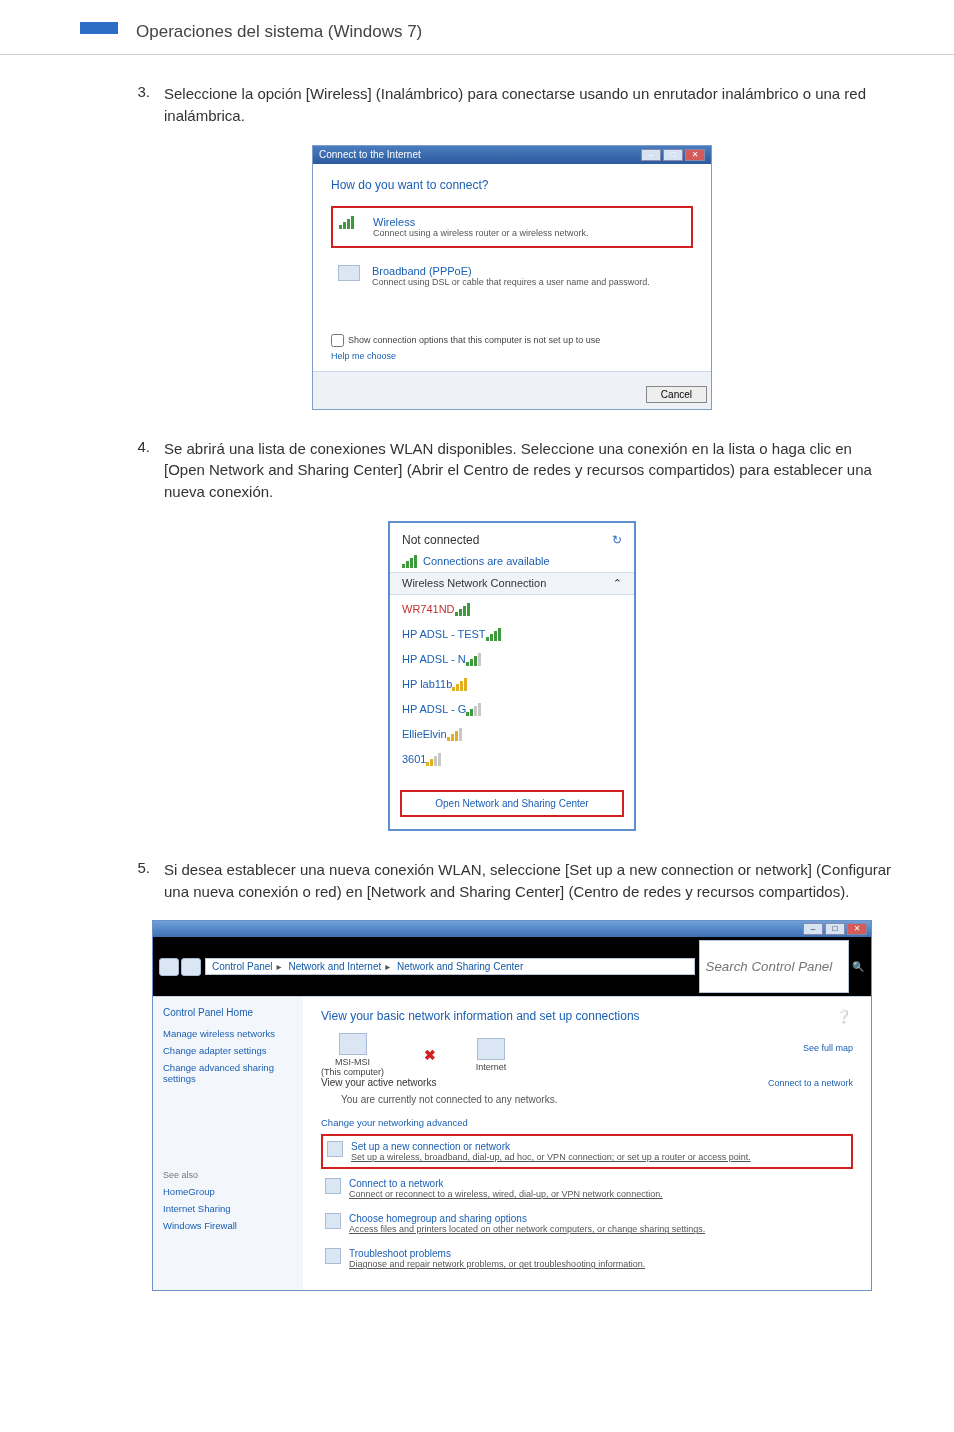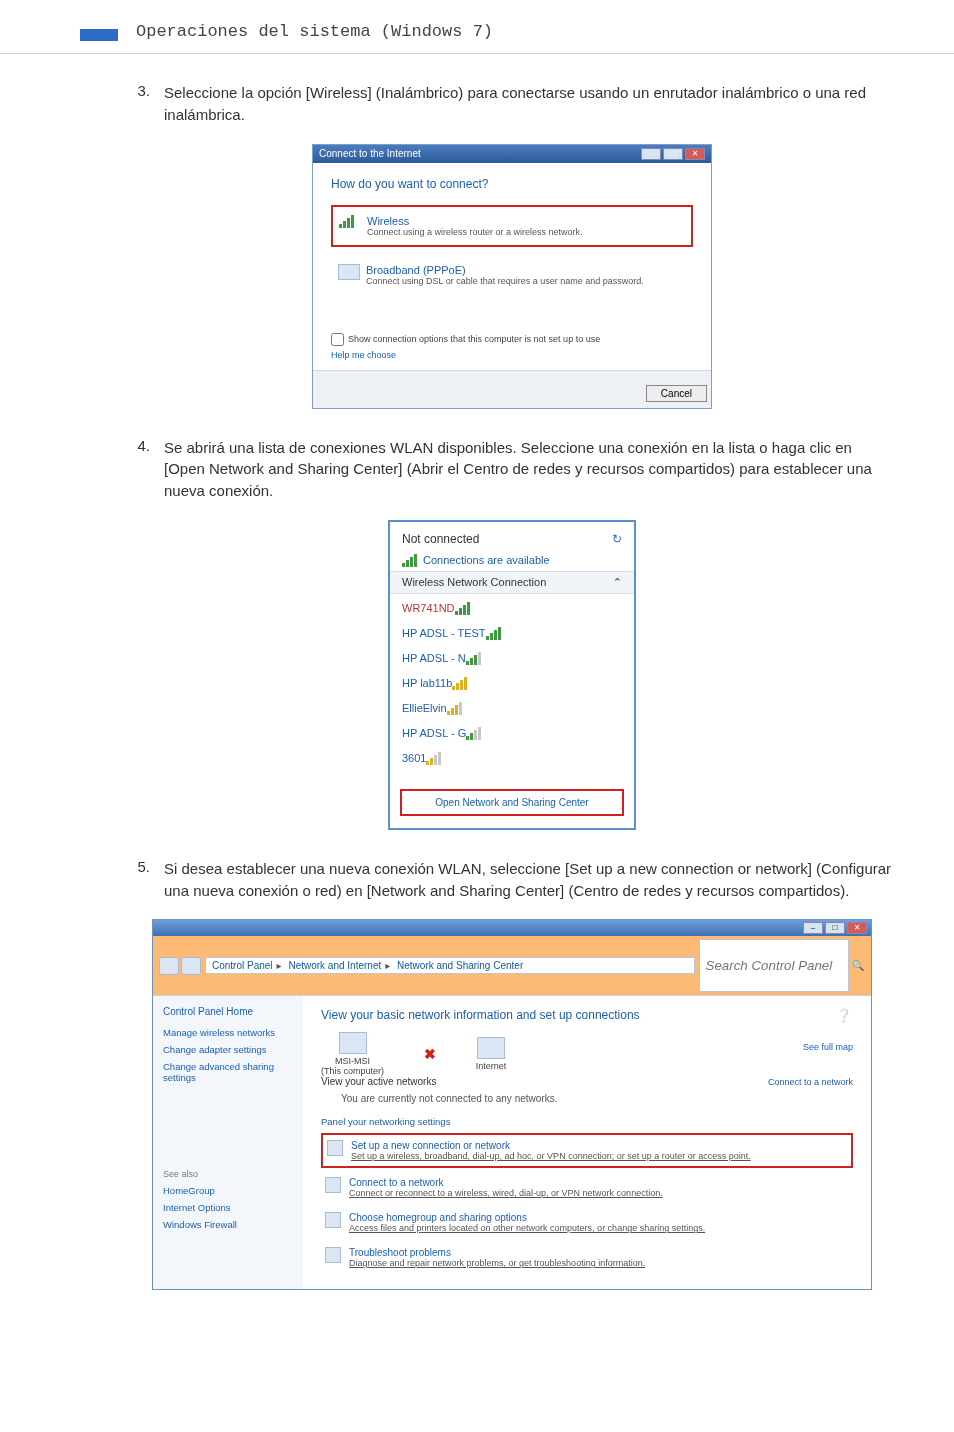--- a/index.html
+++ b/index.html
@@ -1,32 +1,32 @@
 <!DOCTYPE html>
 <html><head>
 <meta charset="utf-8">
 <style>
   * { box-sizing: border-box; margin: 0; padding: 0; }
   body { font-family: Arial, sans-serif; background: #fff; width: 954px; }
   .page { padding: 0; }
-  .header-bar { display: flex; align-items: flex-end; padding: 22px 0 12px 80px; border-bottom: 1px solid #d0d0d0; font-family: Liberation Mono, monospace; }
+  .header-bar { display: flex; align-items: flex-start; padding: 22px 0 12px 80px; border-bottom: 1px solid #d0d0d0; }
   .header-blue { width: 38px; height: 12px; background: #2d6cc6; margin-right: 18px; }
   .header-title { font-size: 17px; color: #444; }
   .content { padding: 28px 60px 40px 130px; position: relative; }
   .step { display: flex; margin-bottom: 18px; }
   .step-num { width: 34px; text-align: right; padding-right: 14px; font-size: 15px; color: #333; }
   .step-text { flex: 1; font-size: 15px; color: #333; line-height: 1.45; }
   .win-dialog { width: 400px; margin: 8px auto 28px; border: 1px solid #7c9ec9; background: #fff; font-family: "Segoe UI", sans-serif; font-size: 10px; }
   .win-title { background: linear-gradient(#4a7dc0,#2c5a9c); color: #fff; padding: 3px 6px; display:flex; justify-content:space-between; align-items:center; }
   .win-ctrl { display:flex; gap:2px; }
   .win-btn { width:20px; height:12px; background:#d6e3f3; border:1px solid #88a; font-size:8px; text-align:center; cursor:pointer; }
   .win-close { background:#d65a5a; color:#fff; }
   .dlg-body { padding: 14px 18px 10px; }
   .dlg-q { color:#1a5fb4; font-size:12px; margin-bottom:14px; }
-  .opt { display:flex; gap:6px; padding:8px 6px; border:1px solid transparent; }
+  .opt { display:flex; gap:12px; padding:8px 6px; border:1px solid transparent; }
   .opt.red { border:2px solid #d02020; }
   .opt-icon { width:22px; height:16px; }
   .opt-title { color:#1a5fb4; font-size:11px; }
   .opt-desc { color:#555; font-size:9px; }
   .dlg-foot { display:flex; justify-content:space-between; align-items:flex-end; margin-top:38px; }
   .chk-row { display:flex; align-items:center; gap:4px; font-size:9px; color:#444; }
   .link { color:#1a5fb4; font-size:9px; margin-top:4px; display:block; }
   .btn-cancel { background:#eee; border:1px solid #888; padding:2px 14px; font-size:10px; cursor:pointer; margin-top:8px; float:right; margin-right:-6px; }
 
   .wlan-popup { width: 248px; margin: 10px auto 28px; border:2px solid #5b8fcf; background:#fff; font-family:"Segoe UI",sans-serif; font-size:11px; }
@@ -40,21 +40,21 @@
   .wlan-bottom { padding:8px 10px 12px; }
   .wlan-open { border:2px solid #d02020; color:#1a5fb4; text-align:center; padding:6px 4px; font-size:10px; cursor:pointer; }
   .sig-bars { display:inline-flex; gap:1px; align-items:flex-end; }
   .bar { width:3px; background:#3d9b3d; }
   .bar.b1{height:4px} .bar.b2{height:7px} .bar.b3{height:10px} .bar.b4{height:13px}
   .bar.off{background:#c8c8c8}
   .bar.warn{background:#e0b020}
 
   .cp-window { width:720px; margin:12px auto 20px; border:1px solid #6b91c6; font-family:"Segoe UI",sans-serif; font-size:10px; background:#fff; }
   .cp-title { background:linear-gradient(#6fa0db,#3d6fb3); display:flex; justify-content:flex-end; padding:2px 4px; }
-  .cp-addr { display:flex; align-items:center; background:#fdba74; border-bottom:1px solid #c6d3e3; padding:3px 6px; gap:4px; }
+  .cp-addr { display:flex; align-items:center; background:#000000; border-bottom:1px solid #c6d3e3; padding:3px 6px; gap:4px; }
   .cp-nav { display:flex; gap:2px; }
   .cp-navbtn { width:20px; height:18px; background:#dbe6f4; border:1px solid #a8bcd6; border-radius:3px; cursor:pointer; }
   .cp-crumbs { flex:1; background:#fff; border:1px solid #b8c6d9; padding:2px 6px; color:#1259a6; }
   .cp-crumbs span.sep{ color:#555; padding:0 4px; }
   .cp-search { width:150px; background:#fff; border:1px solid #b8c6d9; padding:18px 6px; color:#888; font-style:italic; }
   .cp-body { display:flex; }
   .cp-side { width:150px; background:#f3f7fc; padding:10px 10px; }
   .cp-side-hd { color:#1a5fb4; font-size:10px; margin-bottom:10px; }
   .cp-side-link { color:#1a5fb4; font-size:9.5px; margin-bottom:6px; cursor:pointer; }
   .cp-side-sep { height:80px; }
@@ -200,34 +200,34 @@
         <div class="wlan-item">
           <span>HP lab11b</span>
           <span class="sig-bars">
               <span class="bar b1 warn"></span>
               <span class="bar b2 warn"></span>
               <span class="bar b3 warn"></span>
               <span class="bar b4 warn"></span>
             </span>
         </div>
         <div class="wlan-item">
+          <span>HP ADSL - G</span>
+          <span class="sig-bars">
+              <span class="bar b1"></span>
+              <span class="bar b2"></span>
+              <span class="bar b3 off"></span>
+              <span class="bar b4 off"></span>
+            </span>
+        </div>
+        <div class="wlan-item">
           <span>EllieElvin</span>
           <span class="sig-bars">
               <span class="bar b1 warn"></span>
               <span class="bar b2 warn"></span>
               <span class="bar b3 warn"></span>
-              <span class="bar b4 off"></span>
-            </span>
-        </div>
-        <div class="wlan-item">
-          <span>HP ADSL - G</span>
-          <span class="sig-bars">
-              <span class="bar b1"></span>
-              <span class="bar b2"></span>
-              <span class="bar b3 off"></span>
               <span class="bar b4 off"></span>
             </span>
         </div>
         <div class="wlan-item">
           <span>3601</span>
           <span class="sig-bars">
               <span class="bar b1 warn"></span>
               <span class="bar b2 warn"></span>
               <span class="bar b3 off"></span>
               <span class="bar b4 off"></span>
@@ -267,21 +267,21 @@
       </div>
       <div class="cp-body">
         <div class="cp-side">
           <div class="cp-side-hd">Control Panel Home</div>
           <div class="cp-side-link">Manage wireless networks</div>
           <div class="cp-side-link">Change adapter settings</div>
           <div class="cp-side-link">Change advanced sharing settings</div>
           <div class="cp-side-sep"></div>
           <div class="cp-side-also">See also</div>
           <div class="cp-side-link">HomeGroup</div>
-          <div class="cp-side-link">Internet Options</div>
+          <div class="cp-side-link">Internet Sharing</div>
           <div class="cp-side-link">Windows Firewall</div>
         </div>
         <div class="cp-main">
           <span class="help-ic">❔</span>
           <div class="cp-h1">View your basic network information and set up connections</div>
           <div class="cp-mapwrap">
             <div class="cp-map-node">
               <div class="cp-map-ic"></div>
               <div>MSI-MSI</div>
               <div>(This computer)</div>
@@ -293,21 +293,21 @@
             </div>
           </div>
           <div class="cp-fullmap">See full map</div>
 
           <div class="cp-row">
             <span style="color:#333;">View your active networks</span>
             <span class="cp-connect">Connect to a network</span>
           </div>
           <div class="cp-note">You are currently not connected to any networks.</div>
 
-          <div class="cp-sublink" style="margin-bottom:6px;">Panel your networking settings</div>
+          <div class="cp-sublink" style="margin-bottom:6px;">Change your networking advanced</div>
 
           <div class="cp-task red">
             <div class="cp-task-ic"></div>
             <div>
               <div class="cp-task-t">Set up a new connection or network</div>
               <div class="cp-task-d">Set up a wireless, broadband, dial-up, ad hoc, or VPN connection; or set up a router or access point.</div>
             </div>
           </div>
           <div class="cp-task">
             <div class="cp-task-ic"></div>

